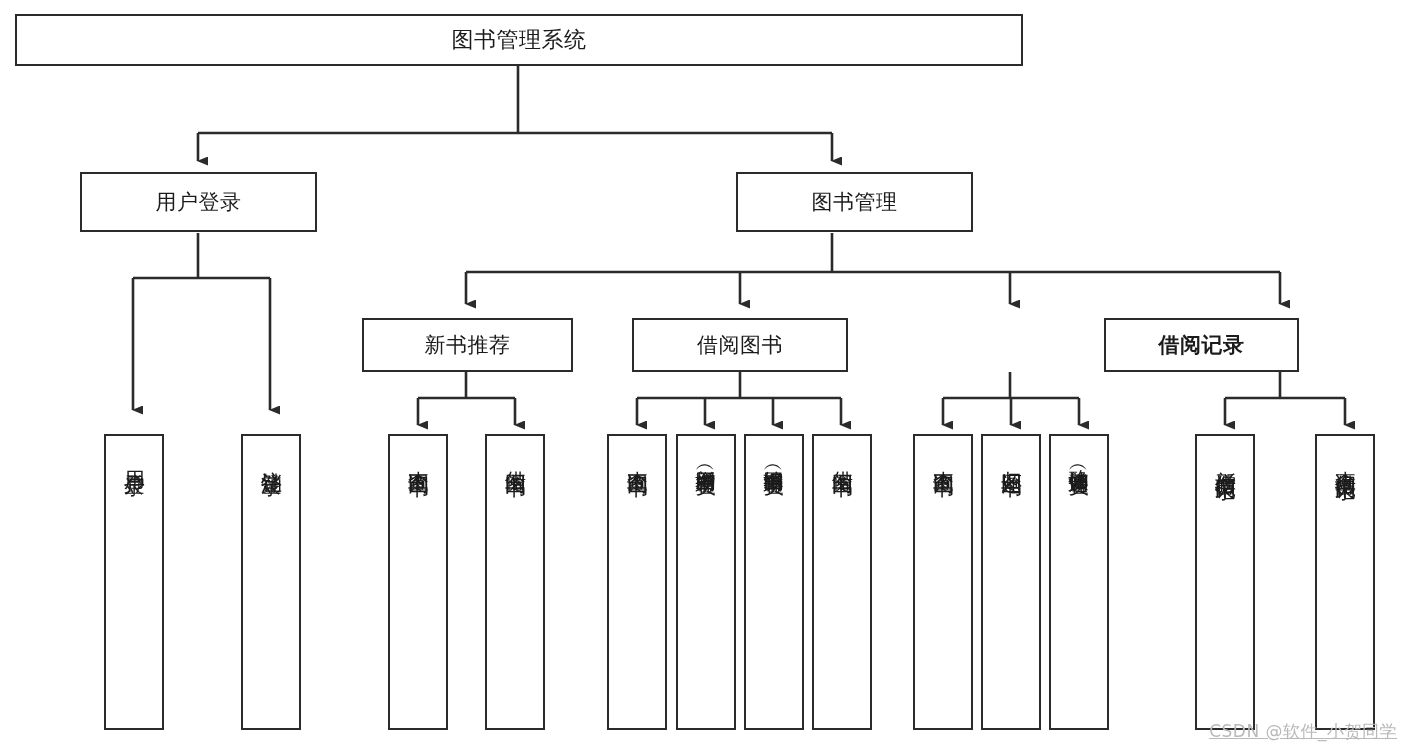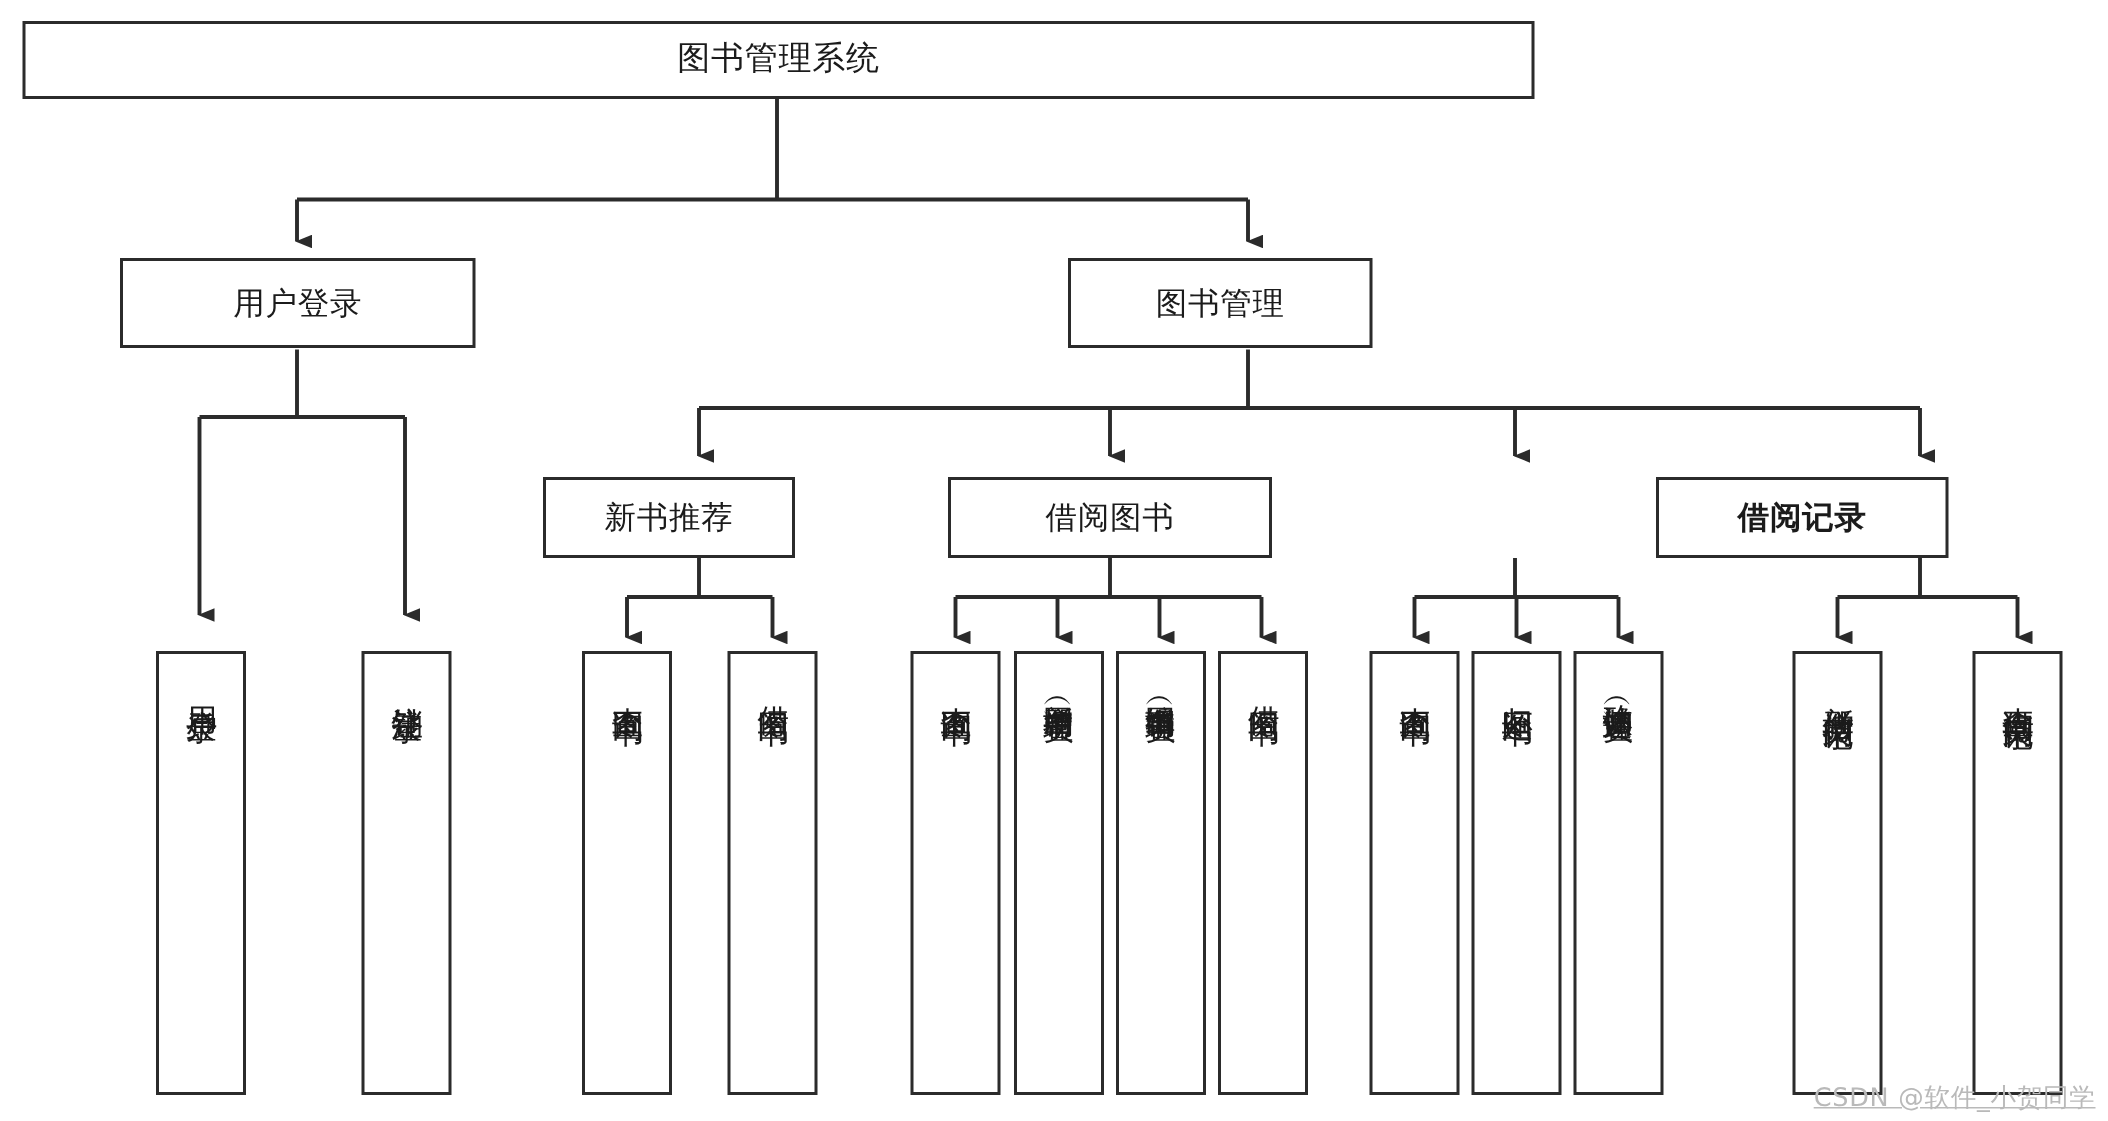--- a/index.html
+++ b/index.html
@@ -135,25 +135,25 @@
     </g>
   </svg>
 
   <div class="node horiz root" style="left:15px; top:14px; width:1008px; height:52px;">
     <span class="node-label">图书管理系统</span>
   </div>
 
   <div class="node horiz" style="left:80px; top:172px; width:237px; height:60px;">
     <span class="node-label">用户登录</span>
   </div>
-  <div class="node horiz" style="left:712px; top:172px; width:203px; height:60px;justify-content:center;">
+  <div class="node horiz" style="left:736px; top:172px; width:237px; height:60px;justify-content:center;">
     <span class="node-label">图书管理</span>
   </div>
 
-  <div class="node horiz" style="left:362px; top:318px; width:168px; height:54px;">
+  <div class="node horiz" style="left:362px; top:318px; width:211px; height:54px;">
     <span class="node-label">新书推荐</span>
   </div>
   <div class="node horiz" style="left:632px; top:318px; width:216px; height:54px;">
     <span class="node-label">借阅图书</span>
   </div>
   <div class="node horiz" style="left:1104px; top:318px; width:195px; height:54px;font-weight:bold;">
     <span class="node-label">借阅记录</span>
   </div>
 
   <div class="node vert" style="left:104px; top:434px; width:60px; height:296px;">

